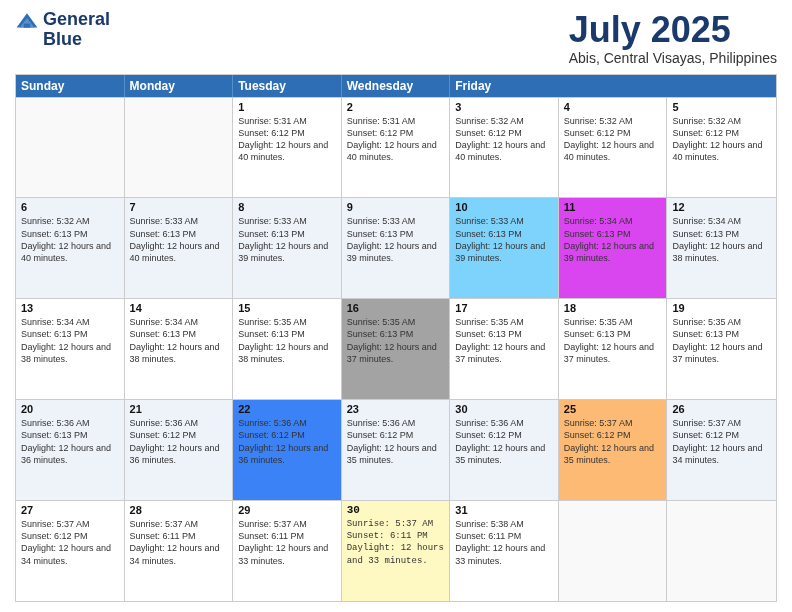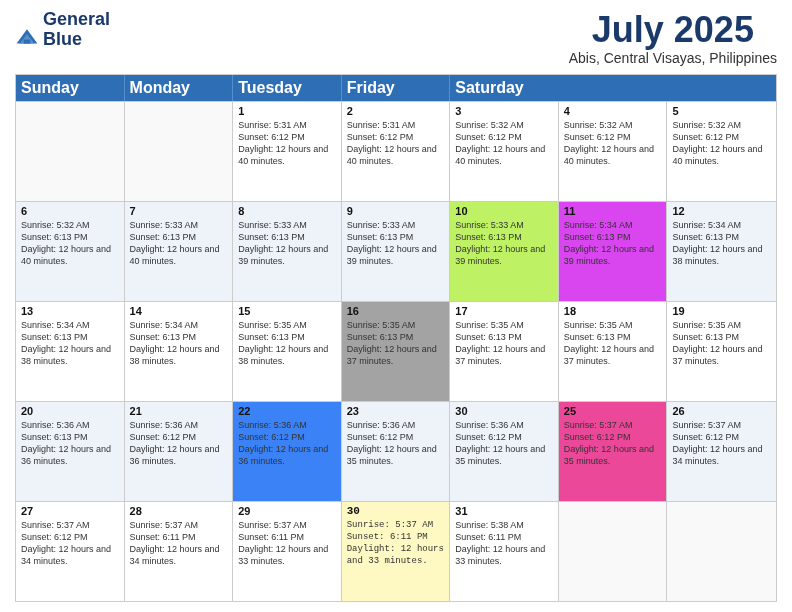--- a/index.html
+++ b/index.html
@@ -18,38 +18,38 @@
       flex-direction: column;
     }
     .header {
       display: flex;
       justify-content: space-between;
       align-items: flex-start;
       margin-bottom: 8px;
     }
     .logo {
       display: flex;
-      align-items: flex-end;
+      align-items: flex-start;
       gap: 4px;
     }
     .logo-text {
       font-size: 18px;
       font-weight: bold;
       color: #1a3a6c;
       line-height: 1.1;
     }
     .logo-text span {
       display: block;
     }
     .logo-icon {
       width: 24px;
       height: 24px;
     }
     .title-block {
-      text-align: center;
+      text-align: left;
     }
     .month-year {
       font-size: 36px;
       font-weight: bold;
       color: #1a3a6c;
       line-height: 1.1;
     }
     .location {
       font-size: 14px;
       color: #333;
@@ -60,21 +60,21 @@
       flex-direction: column;
       border: 1px solid #ccc;
     }
     .cal-header {
       display: grid;
       grid-template-columns: repeat(7, 1fr);
       background: #2e6eb5;
     }
     .cal-header-cell {
       color: #fff;
-      font-size: 16px;
+      font-size: 12px;
       font-weight: bold;
       padding: 4px 5px;
       border-right: 1px solid #5590cc;
     }
     .cal-header-cell:last-child { border-right: none; }
     .cal-body {
       flex: 1;
       display: flex;
       flex-direction: column;
     }
@@ -128,22 +128,22 @@
       <div class="month-year">July 2025</div>
       <div class="location">Abis, Central Visayas, Philippines</div>
     </div>
   </div>
 
   <div class="calendar">
     <div class="cal-header">
     <div class="cal-header-cell">Sunday</div>
         <div class="cal-header-cell">Monday</div>
         <div class="cal-header-cell">Tuesday</div>
+        <div class="cal-header-cell">Wednesday</div>
         <div class="cal-header-cell">Friday</div>
-        <div class="cal-header-cell">Saturday</div>
       </div>
     <div class="cal-body">
     <div class="cal-row">
           <div class="cal-cell empty" style="background: rgb(249, 249, 249);"></div>
           <div class="cal-cell empty" style="background: rgb(249, 249, 249);"></div>
           <div class="cal-cell" style="background: rgb(255, 255, 255);">
             <div class="day-num">1</div>
             <div class="day-info" style="white-space: pre-line;">Sunrise: 5:31 AM
 Sunset: 6:12 PM
 Daylight: 12 hours and 40 minutes.</div>
@@ -191,21 +191,21 @@
             <div class="day-info" style="white-space: pre-line;">Sunrise: 5:33 AM
 Sunset: 6:13 PM
 Daylight: 12 hours and 39 minutes.</div>
           </div>
           <div class="cal-cell" style="background: rgb(238, 242, 249);">
             <div class="day-num">9</div>
             <div class="day-info" style="white-space: pre-line;">Sunrise: 5:33 AM
 Sunset: 6:13 PM
 Daylight: 12 hours and 39 minutes.</div>
           </div>
-          <div class="cal-cell" style="background: #bef264;">
+          <div class="cal-cell" style="background: #7dd3fc;">
             <div class="day-num">10</div>
             <div class="day-info" style="white-space: pre-line;">Sunrise: 5:33 AM
 Sunset: 6:13 PM
 Daylight: 12 hours and 39 minutes.</div>
           </div>
           <div class="cal-cell" style="background: #d946ef;">
             <div class="day-num">11</div>
             <div class="day-info" style="white-space: pre-line;">Sunrise: 5:34 AM
 Sunset: 6:13 PM
 Daylight: 12 hours and 39 minutes.</div>
@@ -285,21 +285,21 @@
             <div class="day-info" style="white-space: pre-line;">Sunrise: 5:36 AM
 Sunset: 6:12 PM
 Daylight: 12 hours and 35 minutes.</div>
           </div>
           <div class="cal-cell" style="background: rgb(238, 242, 249);">
             <div class="day-num">30</div>
             <div class="day-info" style="white-space: pre-line;">Sunrise: 5:36 AM
 Sunset: 6:12 PM
 Daylight: 12 hours and 35 minutes.</div>
           </div>
-          <div class="cal-cell" style="background: #ec4899;">
+          <div class="cal-cell" style="background: #fdba74;">
             <div class="day-num">25</div>
             <div class="day-info" style="white-space: pre-line;">Sunrise: 5:37 AM
 Sunset: 6:12 PM
 Daylight: 12 hours and 35 minutes.</div>
           </div>
           <div class="cal-cell" style="background: rgb(238, 242, 249);">
             <div class="day-num">26</div>
             <div class="day-info" style="white-space: pre-line;">Sunrise: 5:37 AM
 Sunset: 6:12 PM
 Daylight: 12 hours and 34 minutes.</div>

